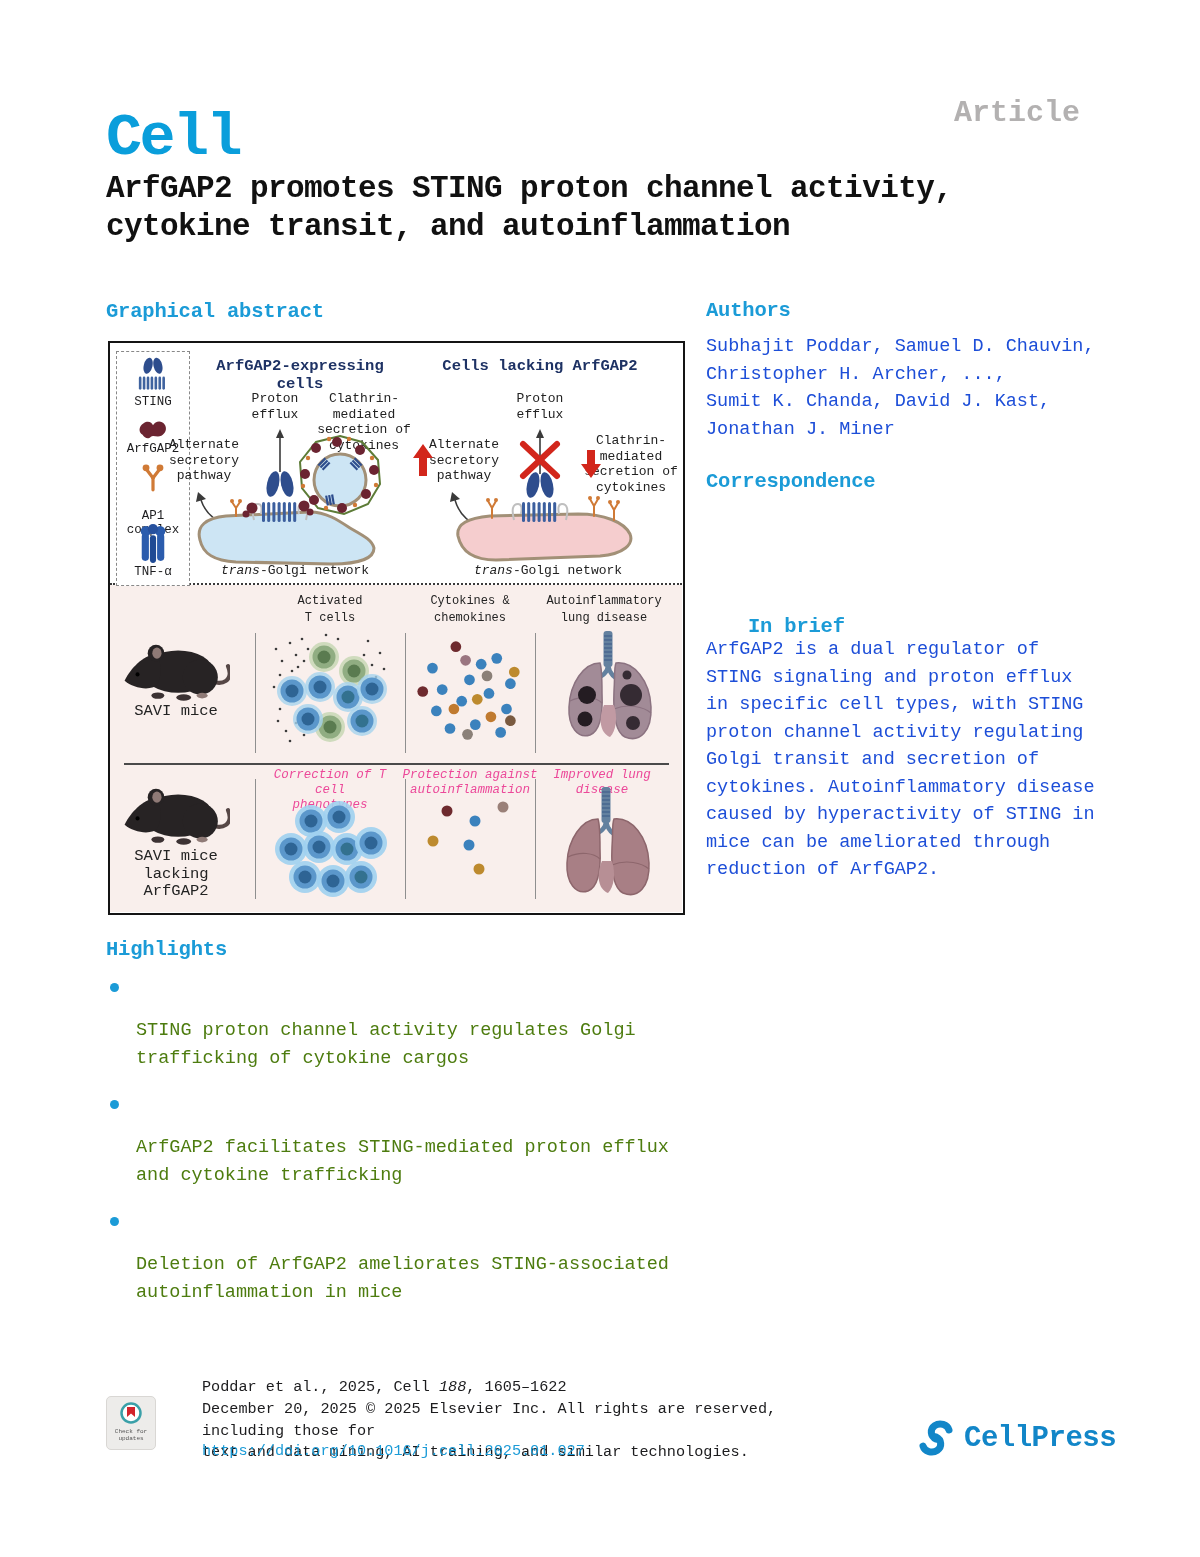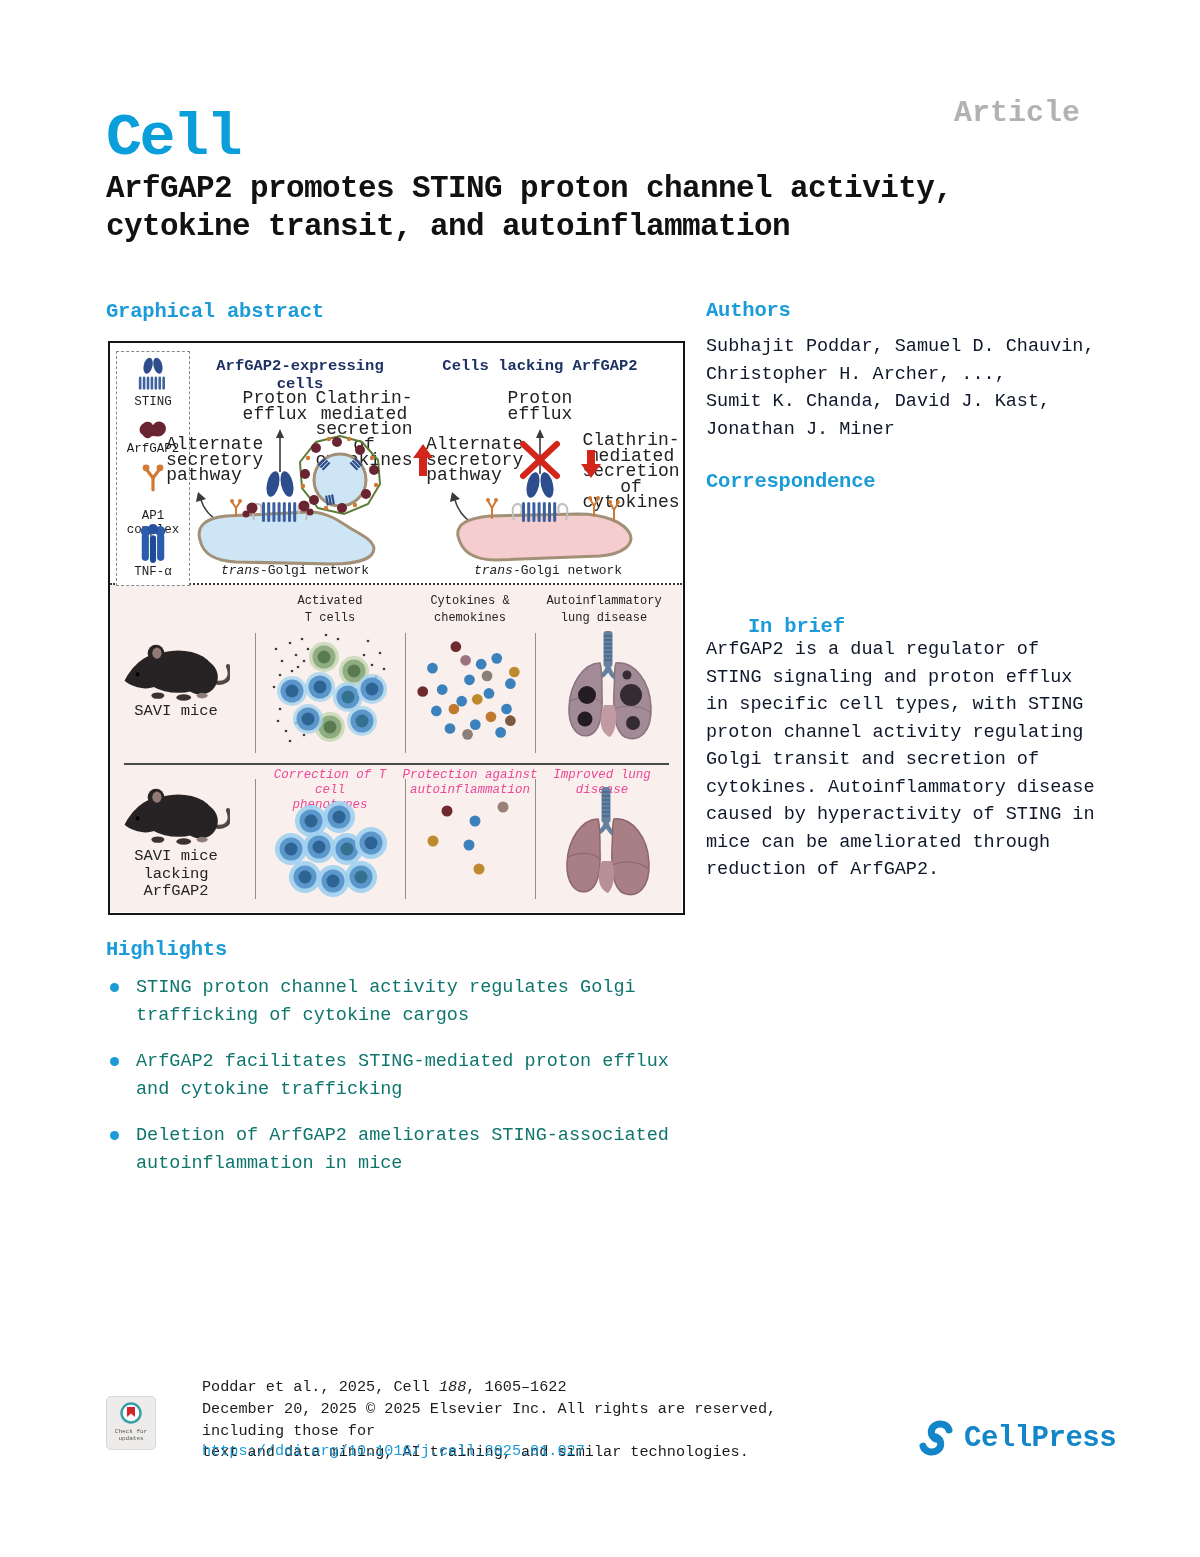--- a/index.html
+++ b/index.html
@@ -5,38 +5,38 @@
   html,body{margin:0;padding:0;background:#e9e9e9;}
   .page{position:relative;width:1200px;height:1557px;background:#ffffff;margin:0 auto;
         font-family:Liberation Mono, monospace;color:#1d1d1f;overflow:hidden;}
   .abs{position:absolute;}
   .pre{white-space:pre-line;}
   .ctr{text-align:center;}
   .brand-logo{font-size:60px;font-weight:700;color:#0a9edb;letter-spacing:-2.5px;}
   .article-label{font-size:30px;font-weight:700;color:#b3b1b1;}
   .paper-title{font-size:31px;font-weight:700;color:#111;line-height:38px;letter-spacing:-0.6px;}
   .sec-head{font-size:20.5px;font-weight:700;color:#1b9bd7;letter-spacing:-0.2px;}
-  .body-text{font-size:18.5px;line-height:27.5px;color:#0f172a;}
+  .body-text{font-size:18.5px;line-height:27.5px;color:#1d4ed8;}
   .corr-text{font-size:17px;line-height:23.5px;color:#1c1c1e;}
   .figure{width:577px;height:574px;border:2.5px solid #141414;background:#fff;box-sizing:border-box;}
   .legend-box{border:1.5px dashed #888;background:#fff;}
   .leg-label{font-size:12.5px;color:#1d1d1f;width:100%;text-align:center;line-height:13.5px;}
   .panel-title{font-size:15.5px;font-weight:700;color:#1e3264;}
-  .fig-label{font-size:18px;line-height:15.5px;color:#222;}
+  .fig-label{font-size:13px;line-height:15.5px;color:#222;}
   .acid-label{font-size:13.5px;font-style:italic;color:#222;}
   .tgn{font-size:13px;color:#222;}
   .colhead{font-size:12px;line-height:16.5px;color:#232323;}
   .savi{font-size:15.5px;line-height:17.5px;color:#232323;}
   .capt{font-size:12.5px;line-height:15px;font-style:italic;color:#ec4899;}
   .vdiv{width:1px;background:#8f8f8f;}
   .pinkbg{background:#f9efec;}
   .dotline{border-top:2px dotted #3a3a3a;}
   .hl-item{display:flex;margin-bottom:19px;}
   .hl-dot{width:9px;height:9px;border-radius:50%;background:#1b9bd7;margin:9px 17px 0 4px;flex:none;}
-  .hl-text{font-size:18.5px;line-height:27.5px;color:#0f766e;}
+  .hl-text{font-size:18.5px;line-height:27.5px;color:#4d7c0f;margin-top:43px;}
   .foot{font-size:15.2px;line-height:21.5px;color:#1c1c1e;}
   .doi-link{font-size:15.2px;color:#1b9bd7;text-decoration:none;}
   .cp-text{font-size:29px;font-weight:700;color:#1286c8;letter-spacing:-0.5px;}
   .badge{width:48px;height:52px;background:#edecea;border:1px solid #d9d7d4;border-radius:5px;text-align:center;}
   .badge-txt{font-size:6px;line-height:6.5px;color:#555;}
   .ital{font-style:italic;}
 </style>
 </head>
 <body>
 

